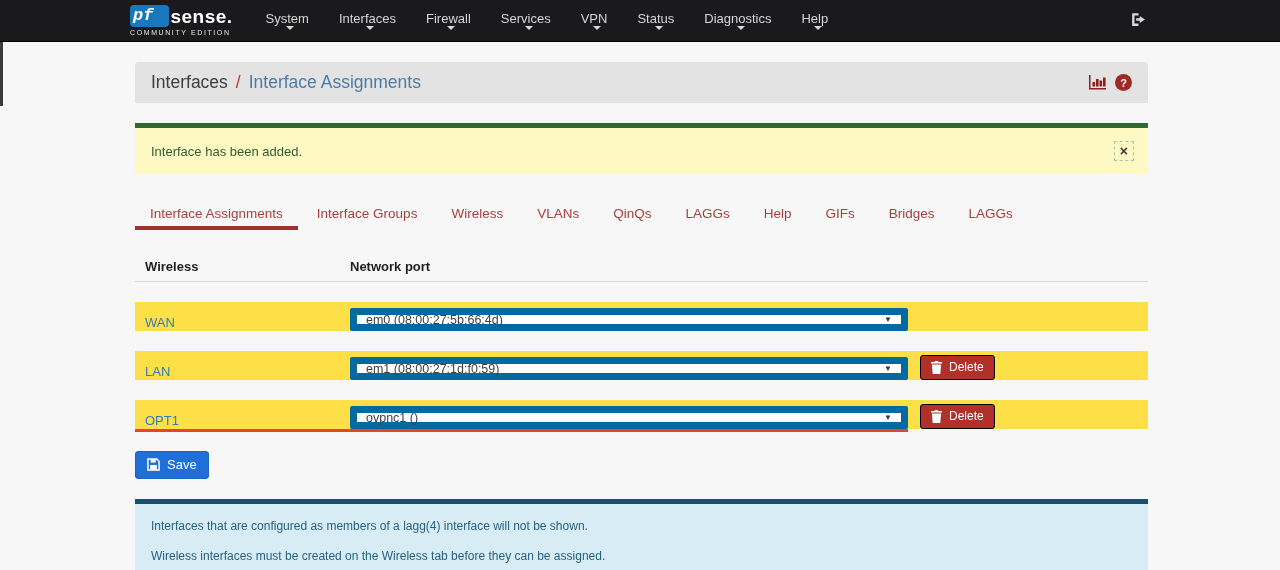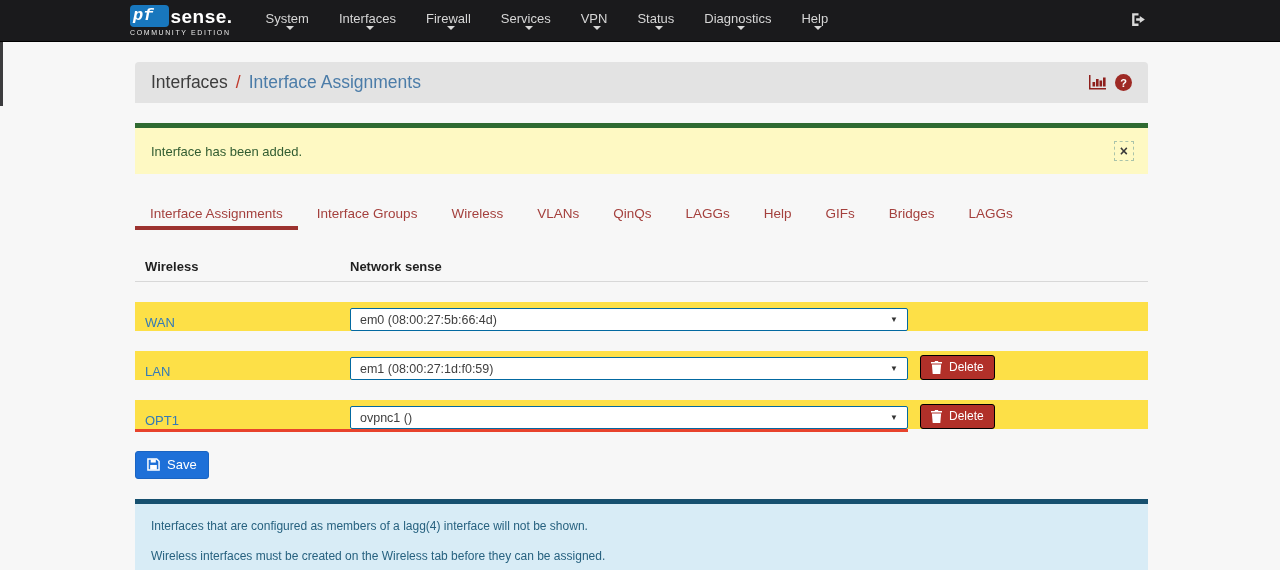--- a/index.html
+++ b/index.html
@@ -58,21 +58,21 @@
   
   .thead { margin-top:22px; display:flex; height:30px; align-items:center;
     border-bottom:1px solid #d8d8d8; }
   .col-if { width:215px; padding-left:10px; }
   .col-port { width:558px; }
   .col-act { flex:1; padding-left:12px; }
   .th { font-size:13px; font-weight:bold; color:#1f1f1f; }
   .trow { display:flex; align-items:flex-end; height:29px; background:#fde047;
     margin-top:20px; position:relative; }
   .if-link { color:#337ab7; font-size:13px; text-decoration:none; cursor:pointer; }
-  .select { height:23px; width:558px; background:#fff; border:1px solid #0369a1;
+  .select { height:23px; width:558px; background:#fff; border:7px solid #0369a1;
     border-radius:2px; display:flex; align-items:center; padding:0 9px;
     cursor:pointer;gap:8px; }
   .select-value { font-size:12.5px; color:#3f3f3f; flex:1; overflow:hidden; white-space:nowrap; }
   .select-arrow { font-size:8px; color:#333; }
   .delete-btn { background:#b13029; border:1px solid #000000; border-radius:3px;
     color:#fff; font-size:12px; padding:4px 10px 5px; display:flex; align-items:center;
     gap:7px; cursor:pointer; }
   .row-highlight-line { position:absolute; left:0; bottom:-3px; width:773px;
     height:3px; background:#e8432c; }
 
@@ -175,21 +175,21 @@
       <a class="tab">LAGGs</a>
       <a class="tab">Help</a>
       <a class="tab">GIFs</a>
       <a class="tab">Bridges</a>
       <a class="tab">LAGGs</a>
     </div>
 
   <div>
     <div class="thead">
       <div class="col-if th">Wireless</div>
-      <div class="col-port th">Network sense</div>
+      <div class="col-port th">Network port</div>
       <div class="col-act"></div>
     </div>
     <div id="rows">
         <div class="trow">
     <div class="col-if">
       <a class="if-link">WAN</a>
     </div>
     <div class="col-port">
       <div class="select">
         <span class="select-value">em0 (08:00:27:5b:66:4d)</span>

